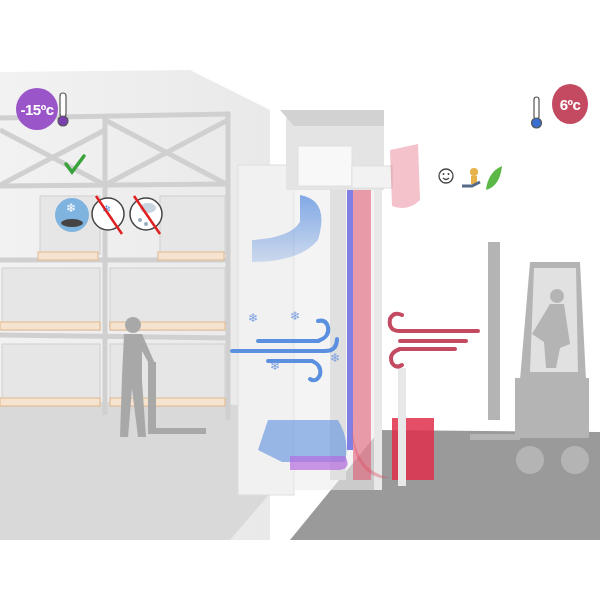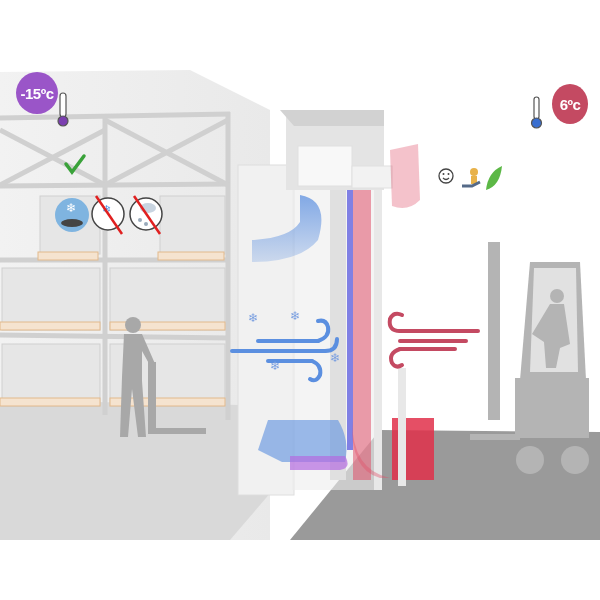--- a/index.html
+++ b/index.html
@@ -1,21 +1,21 @@
 <!DOCTYPE html>
 <html><head>
 <meta charset="utf-8">
 <style>
   html, body { margin:0; padding:0; }
   body { width:600px; height:600px; background:#ffffff; position:relative; overflow:hidden;
          font-family: "Liberation Sans", sans-serif; }
   .scene { position:absolute; left:0; top:0; width:600px; height:600px; }
   .badge { position:absolute; border-radius:50%; color:#fff; font-weight:bold;
            display:flex; align-items:center; justify-content:center; font-size:15px; letter-spacing:-0.5px; }
-  .badge-cold { left:16px; top:72px; width:42px; height:42px; background:#9a55c8; }
+  .badge-cold { left:16px; top:88px; width:42px; height:42px; background:#9a55c8; }
   .badge-warm { left:552px; top:84px; width:36px; height:40px; background:#c44a62; }
 </style>
 </head>
 <body>
 
 <div class="scene">
 <svg width="600" height="600" viewBox="0 0 600 600" xmlns="http://www.w3.org/2000/svg">
   <defs>
     <linearGradient id="wallG" x1="0" y1="0" x2="1" y2="0">
       <stop offset="0" stop-color="#f2f2f2"></stop>

